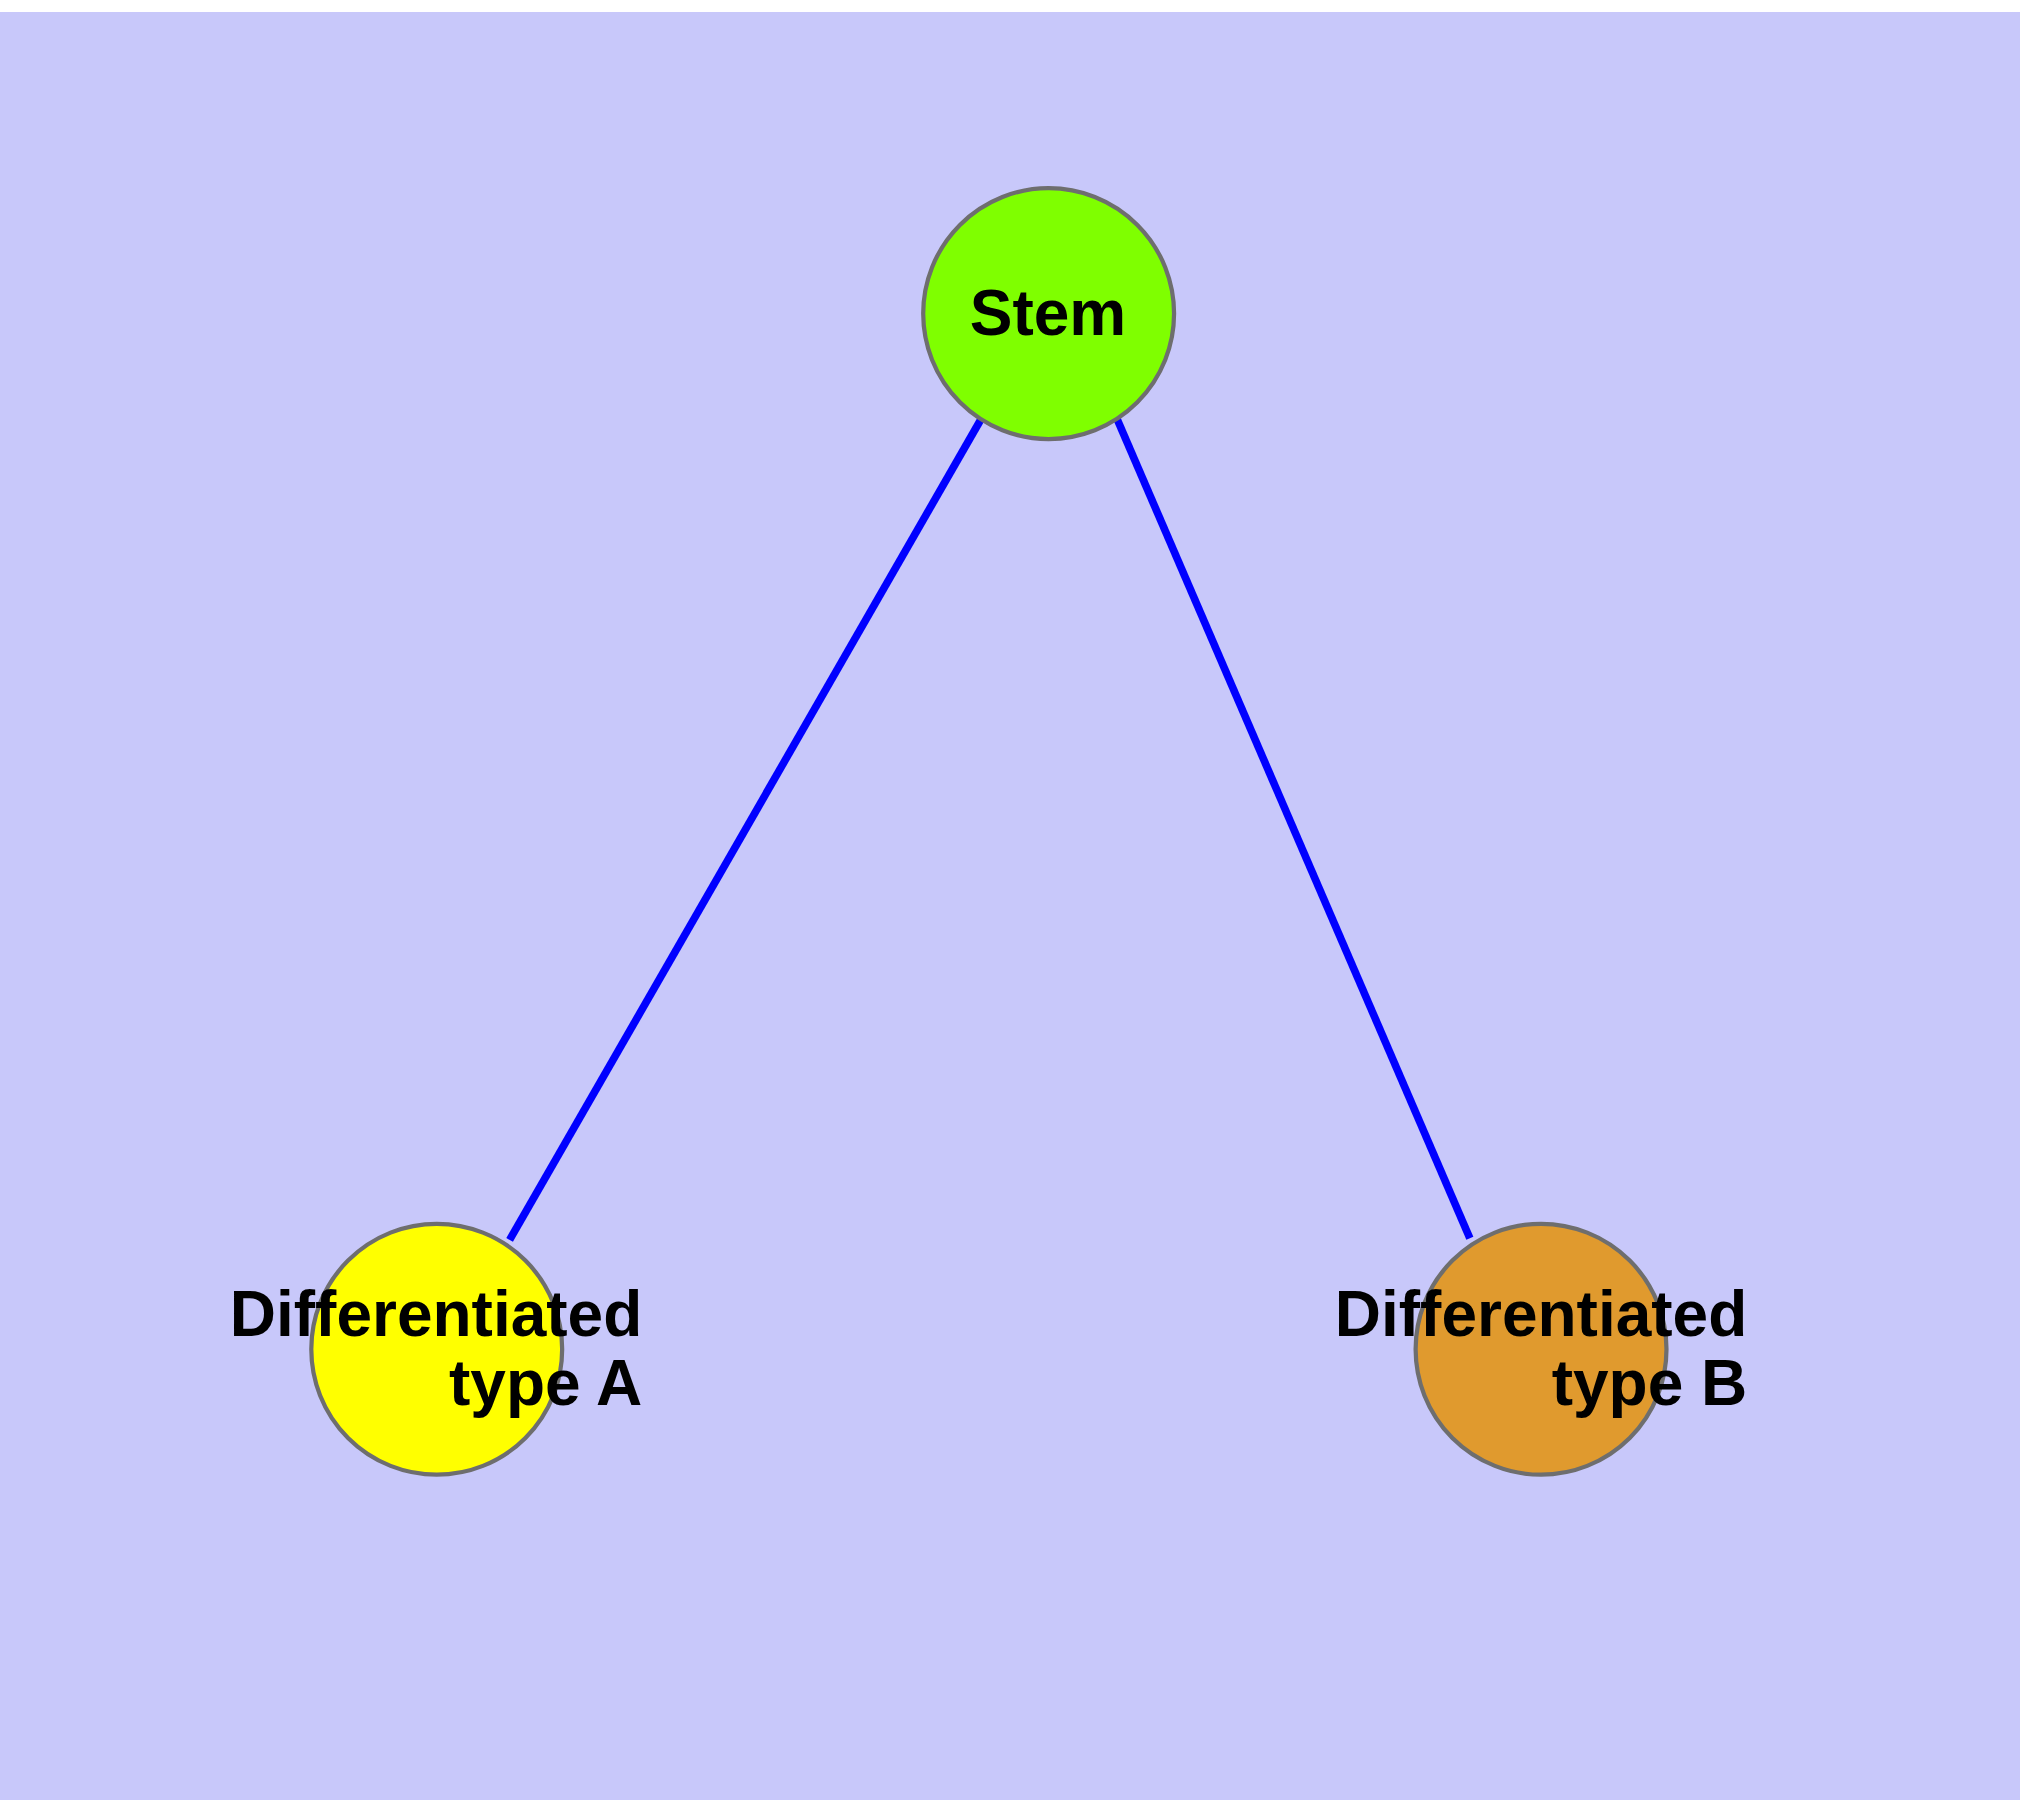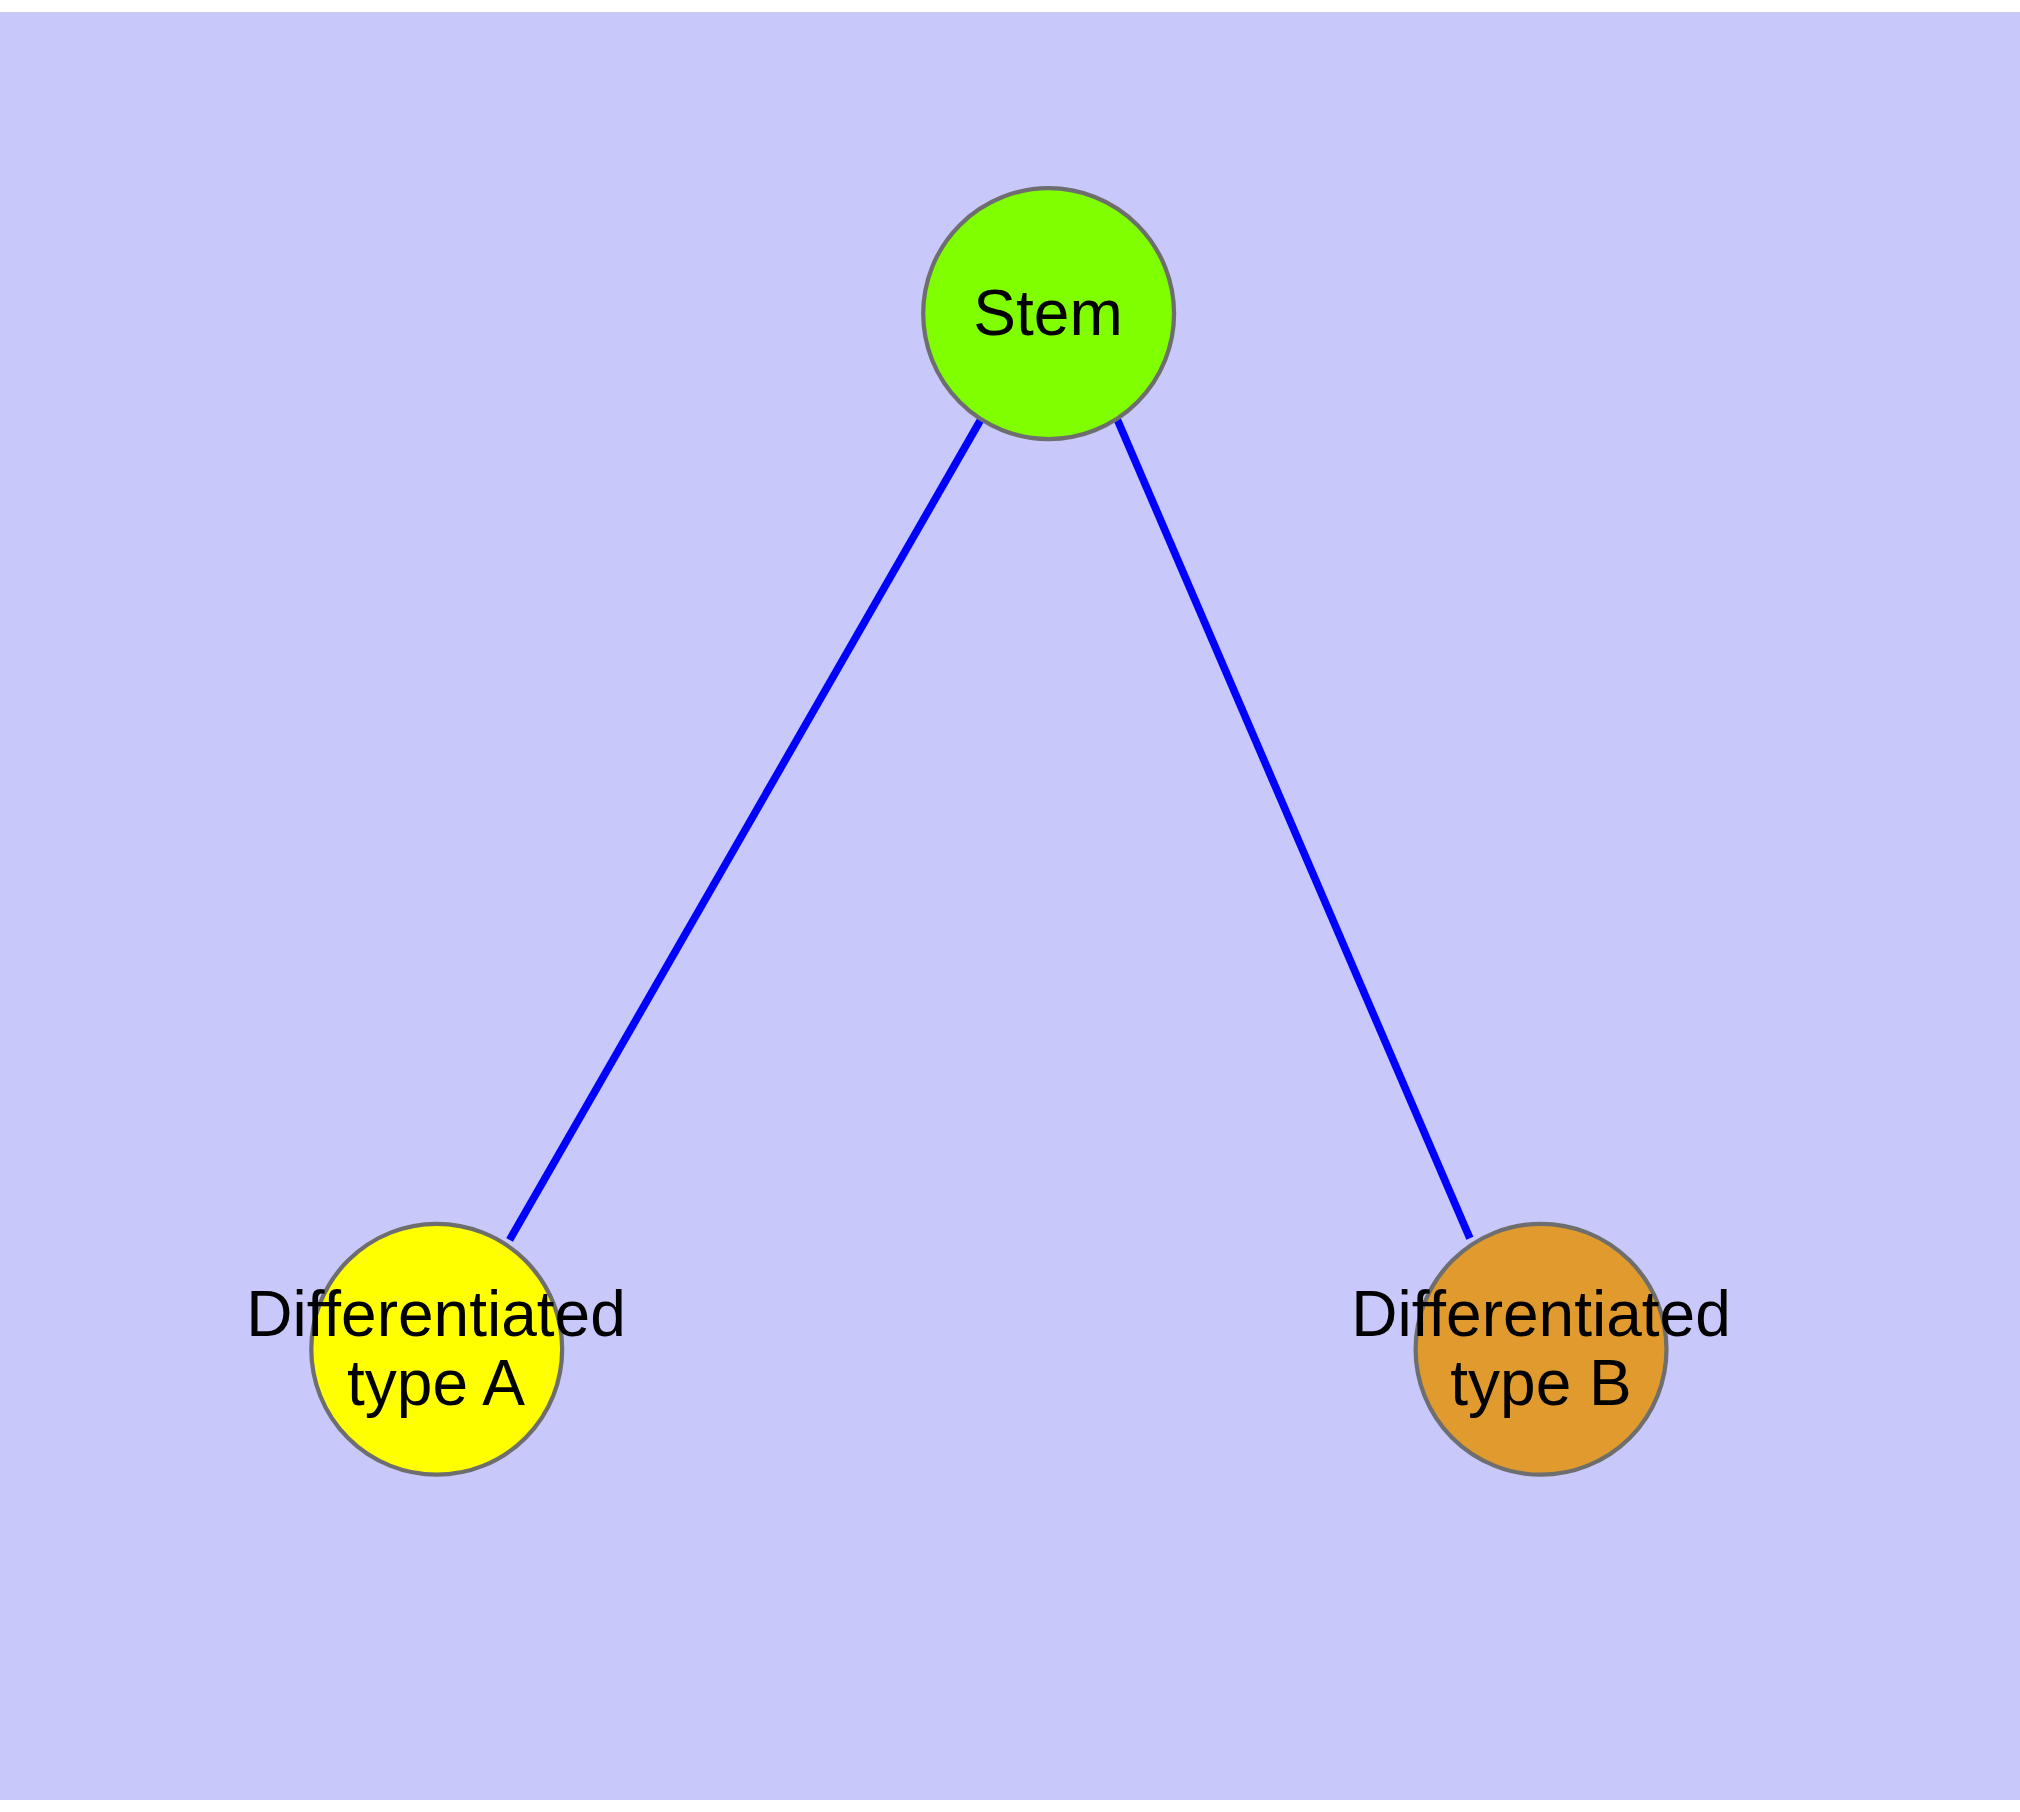--- a/index.html
+++ b/index.html
@@ -26,24 +26,24 @@
   #graph-svg {
     position: absolute;
     left: 0;
     top: 0;
     width: 2021px;
     height: 1812px;
   }
   .node-label {
     position: absolute;
     font-family: "Liberation Sans", sans-serif;
-    font-weight: normal;
+    font-weight: bold;
     color: #000000;
     white-space: pre;
-    text-align: center;
+    text-align: right;
     line-height: 1.08;
     transform: translate(-50%, -50%);
     pointer-events: none;
   }
 </style>
 </head>
 <body>
 
 <div id="canvas">
 

